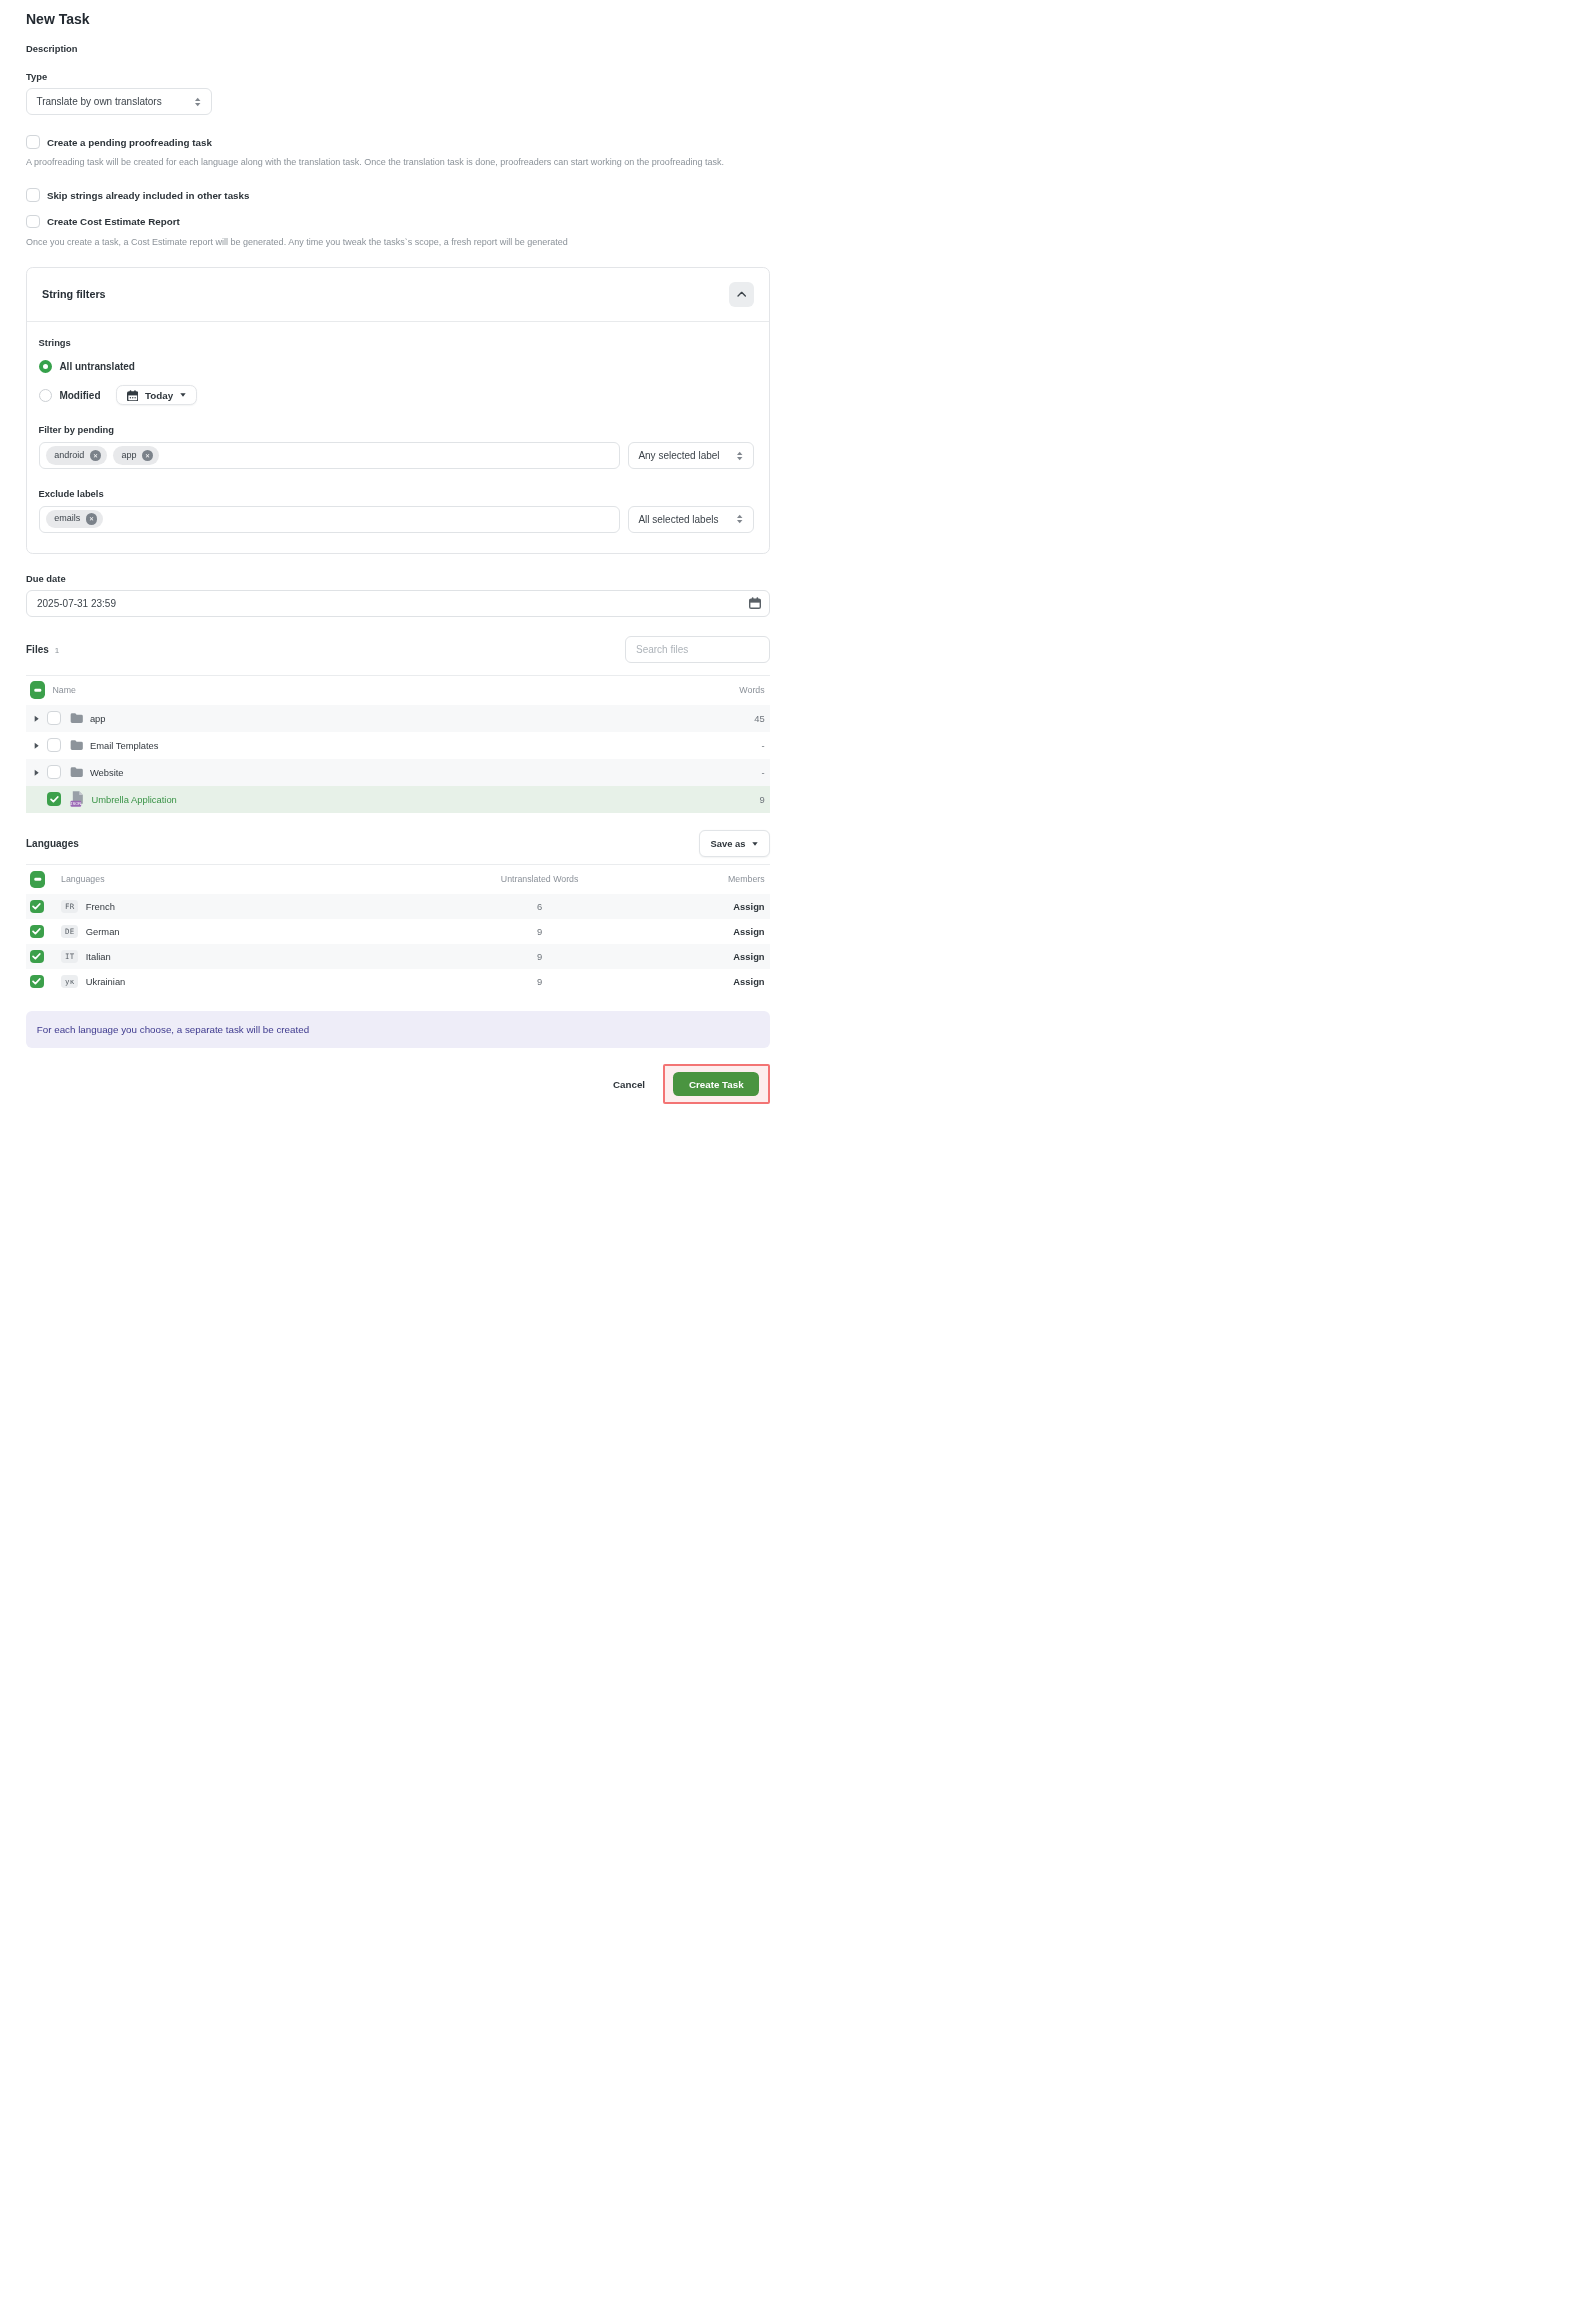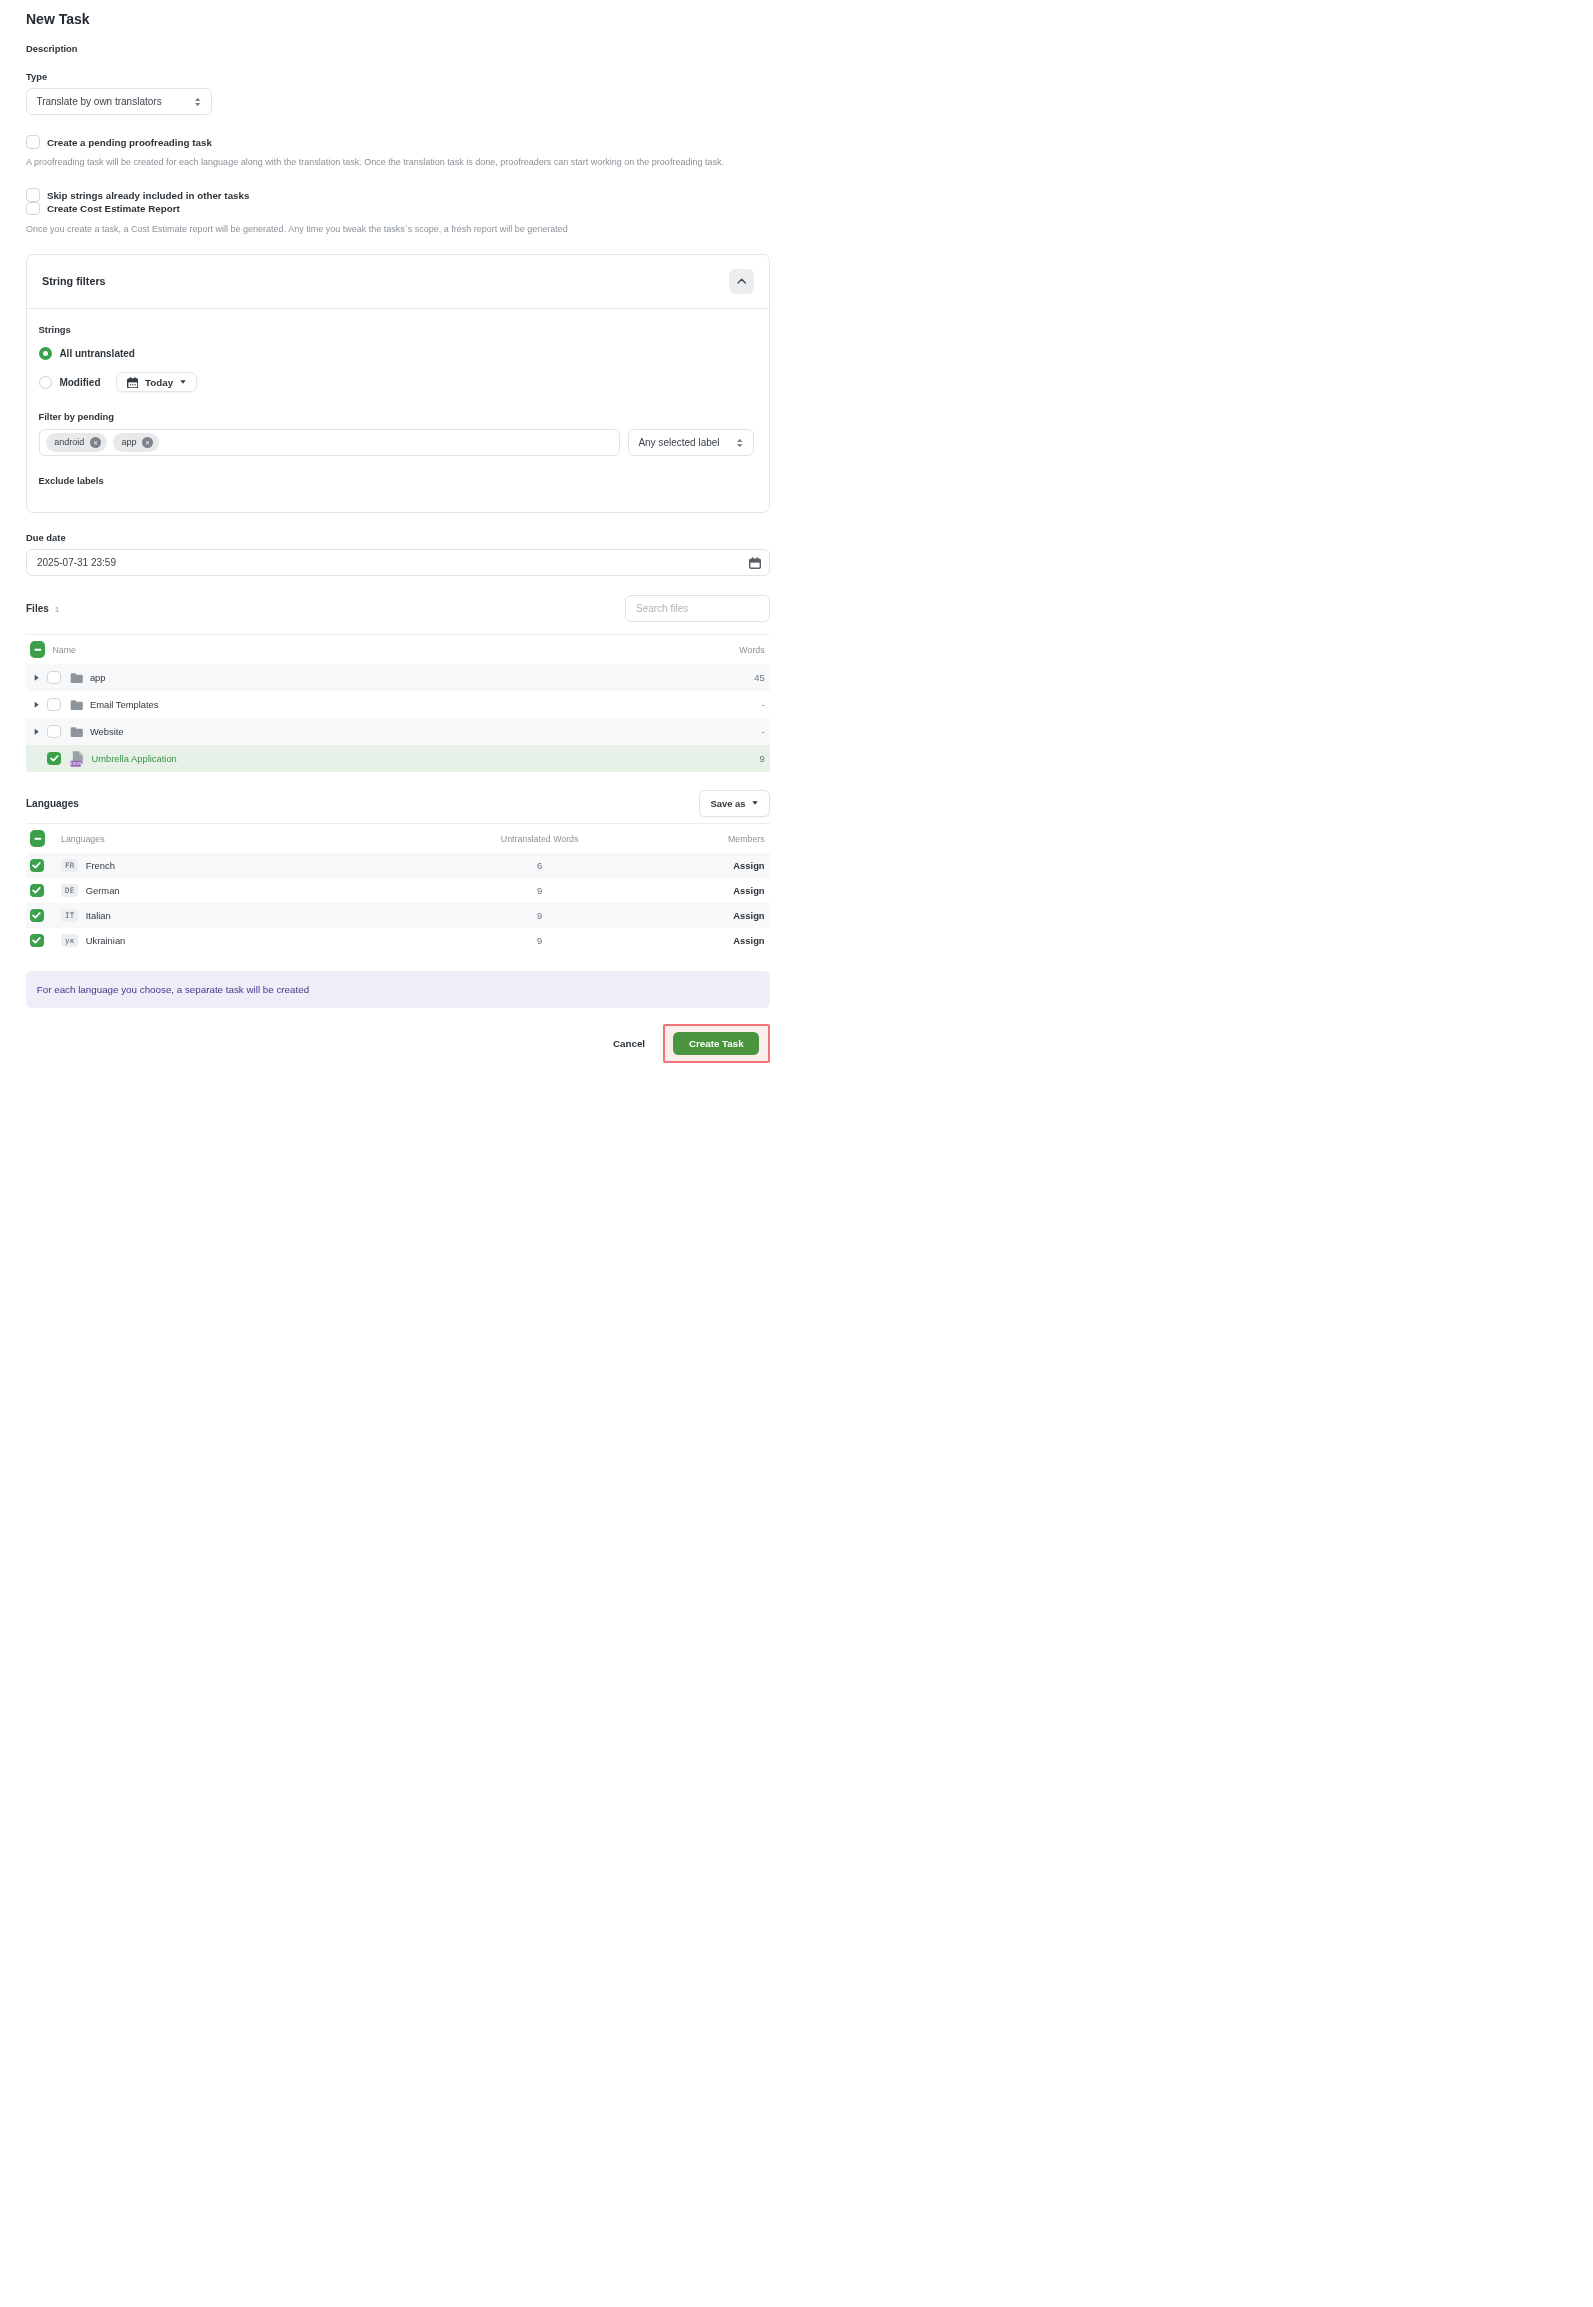--- a/index.html
+++ b/index.html
@@ -25,21 +25,21 @@
 
   .select {
     height: 27px; border: 0.7px solid #e0e3e6; border-radius: 6px; background: #fff;
     display: inline-flex; align-items: center; justify-content: space-between;
     padding: 0 9.4px; font-size: 10px; color: #3c434a; cursor: pointer;
   }
   .select-type { width: 186px; }
   .mode-select { width: 126px; flex: none; }
 
   .checkbox-row { display: flex; align-items: center; gap: 7.4px; margin-top: 20px; }
-  .checkbox-row.tight { margin-top: 0; }
+  .checkbox-row.tight { margin-top: 13px; }
   .cb {
     width: 13.5px; height: 13.5px; border: 1.3px solid #d2d6da; border-radius: 4px;
     background: #fff; flex: none; position: relative; cursor: pointer;
   }
   .cb.checked { background: #3ca04b; border: none; display: flex; align-items: center; justify-content: center; }
   .cb.ind { background: #3ca04b; border: none; }
   .cb.ind::after { content: ""; position: absolute; left: 50%; top: 50%; transform: translate(-50%,-50%);
     width: 7.4px; height: 2.4px; border-radius: 1.3px; background: #fff; }
   .cb.big { width: 15px; height: 17.5px; border-radius: 4.7px; }
   .cb-label { font-size: 9.8px; font-weight: 700; color: #2d343a; }
@@ -228,20 +228,37 @@
           <span>
             <svg width="7.4" height="10" viewBox="0 0 11 15">
                 <path d="M5.5 1.2 L9.6 6 H1.4 Z" fill="#81878e"></path>
                 <path d="M5.5 13.8 L1.4 9 H9.6 Z" fill="#81878e"></path>
               </svg>
           </span>
         </div>
       </div>
 
       <span class="label sub-label">Exclude labels</span>
+      <div class="labels-row">
+        <div class="labels-box">
+          <span class="tag">
+            <span>emails</span>
+            <span class="tag-x">✕</span>
+          </span>
+        </div>
+        <div class="select mode-select">
+          <span>All selected labels</span>
+          <span>
+            <svg width="7.4" height="10" viewBox="0 0 11 15">
+                <path d="M5.5 1.2 L9.6 6 H1.4 Z" fill="#81878e"></path>
+                <path d="M5.5 13.8 L1.4 9 H9.6 Z" fill="#81878e"></path>
+              </svg>
+          </span>
+        </div>
+      </div>
 
     </div>
   </div>
 
   <div class="field" style="margin-top:19px; margin-bottom:0;">
     <span class="label">Due date</span>
     <div class="due-wrap">
       <input class="text-input" value="2025-07-31 23:59" style="">
       <span class="cal-abs">
         <svg width="12" height="12" viewBox="0 0 17 17">

